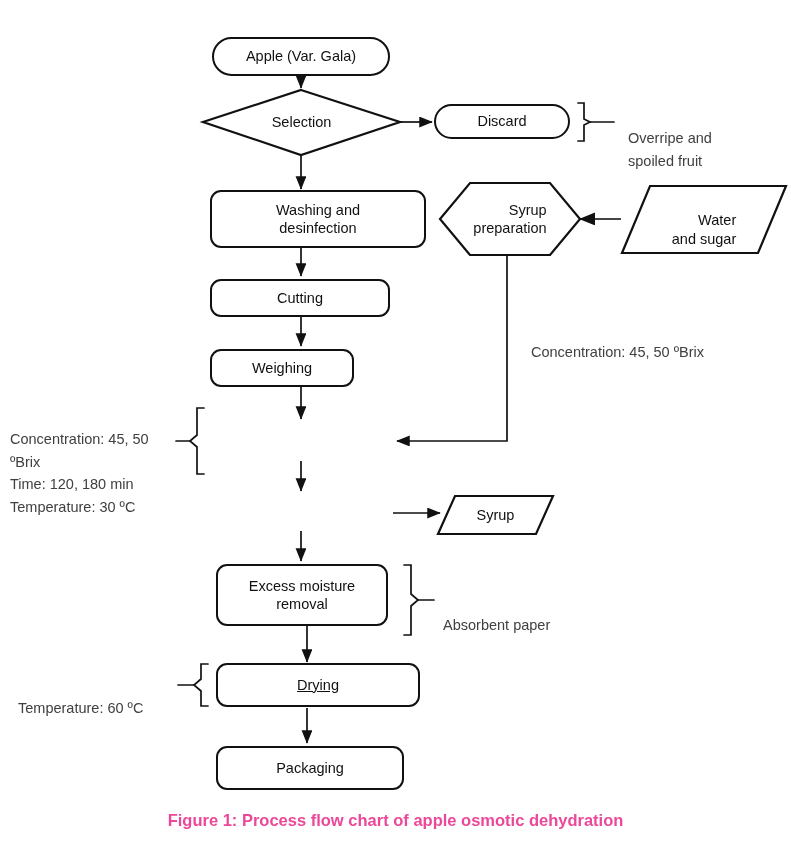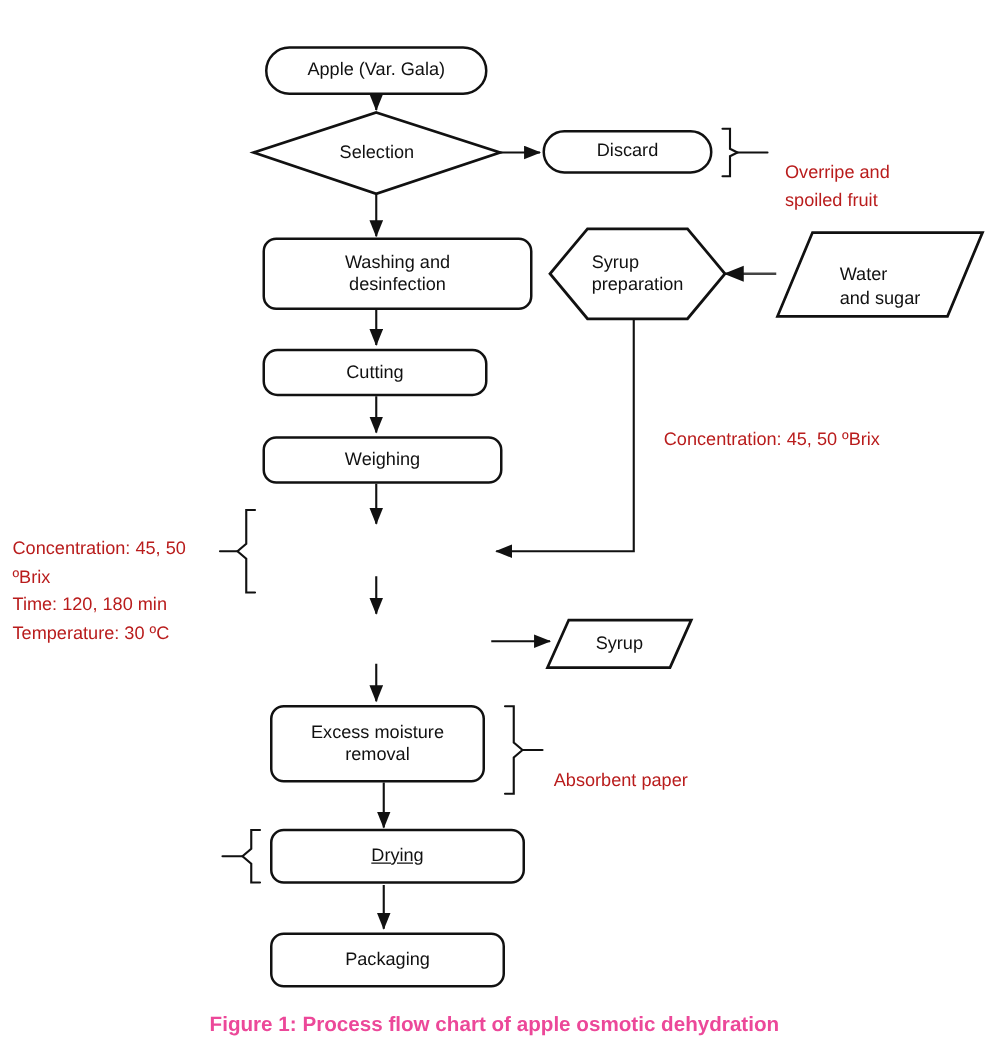--- a/index.html
+++ b/index.html
@@ -36,21 +36,21 @@
     background: #ffffff;
   }
   .stadium {
     border: 2.2px solid #111111;
     border-radius: 999px;
     background: #ffffff;
   }
   .annotation {
     position: absolute;
     font-size: 14.5px;
-    color: #b91c1c;
+    color: #404040;
     line-height: 1.55;
     white-space: pre-line;
   }
   .annotation.right {
     text-align: left;
   }
   .annotation.leftblock {
     text-align: left;
   }
   svg.layer {
@@ -68,21 +68,21 @@
     text-align: center;
     font-size: 16.5px;
     font-weight: bold;
     color: #ec4899;
   }
   .shape-label {
     position: absolute;
     display: flex;
     align-items: center;
     justify-content: center;
-    text-align: left;
+    text-align: right;
     font-size: 14.5px;
     line-height: 1.25;
     white-space: pre-line;
     color: #111111;
   }
 </style>
 </head>
 <body>
 
 <div id="canvas">
@@ -142,25 +142,25 @@
 
   <div class="node stadium" style="left:434px; top:104px; width:136px; height:35px;">
     <span>Discard</span>
   </div>
 
   <div class="node rounded" style="left:210px; top:190px; width:216px; height:58px;">
     <span>Washing and
 desinfection</span>
   </div>
 
-  <div class="node rounded" style="left:210px; top:279px; width:180px; height:38px;border-radius:12px;">
+  <div class="node rounded" style="left:210px; top:279px; width:180px; height:38px;">
     <span>Cutting</span>
   </div>
 
-  <div class="node rounded" style="left:210px; top:349px; width:192px; height:38px;align-items:center;">
+  <div class="node rounded" style="left:210px; top:349px; width:144px; height:38px;align-items:center;">
     <span>Weighing</span>
   </div>
 
 
 
   <div class="node rounded" style="left:216px; top:564px; width:172px; height:62px;">
     <span>Excess moisture
 removal</span>
   </div>
 
@@ -202,18 +202,21 @@
   <div class="annotation leftblock" style="left:10px; top:406px; width:165px;">
     <span>Concentration: 45, 50 ºBrix
 Time: 120, 180 min
 Temperature:  30 ºC</span>
   </div>
 
   <div class="annotation right" style="left:443px; top:592px; width:180px;">
     <span>Absorbent  paper</span>
   </div>
 
+  <div class="annotation leftblock" style="left:18px; top:675px; width:160px;">
+    <span>Temperature:  60 ºC</span>
+  </div>
 
   <div class="caption" style="top:811px;">
     <span>Figure 1: Process flow chart of apple osmotic dehydration</span>
   </div>
 
 </div>
 
 </body></html>

